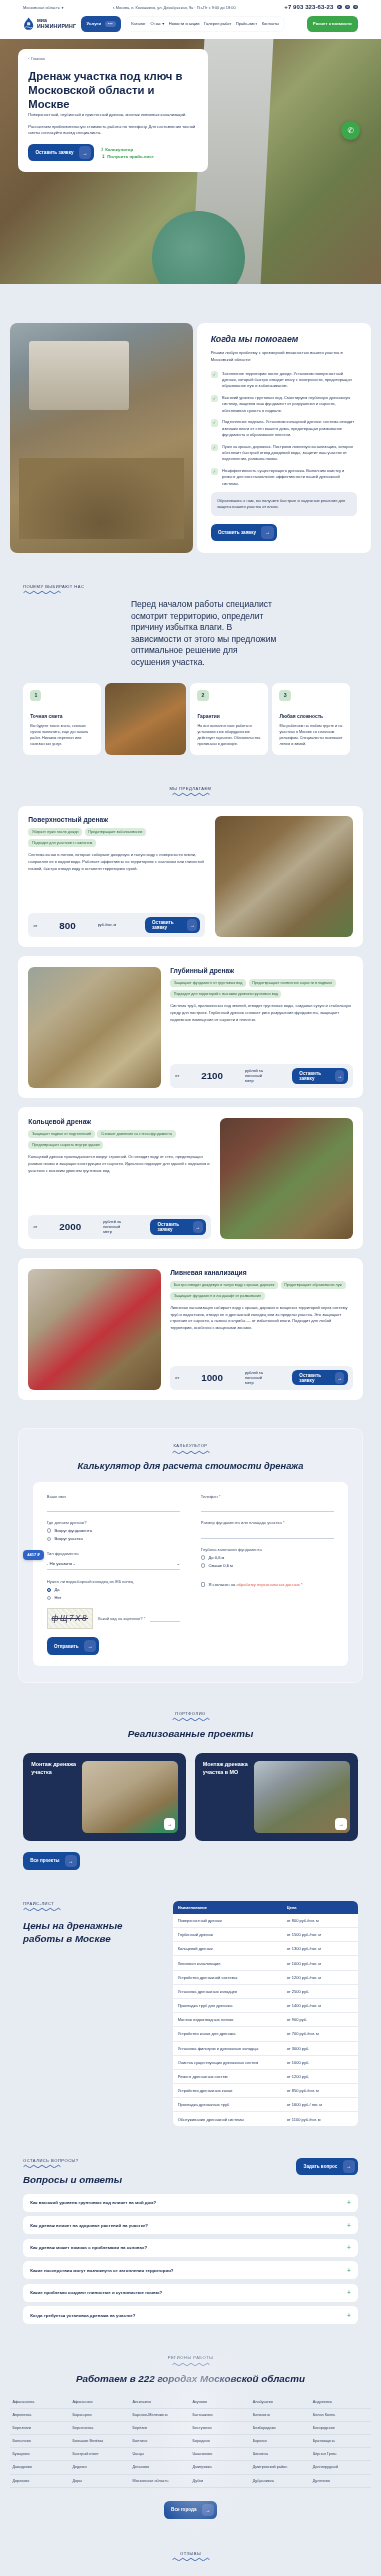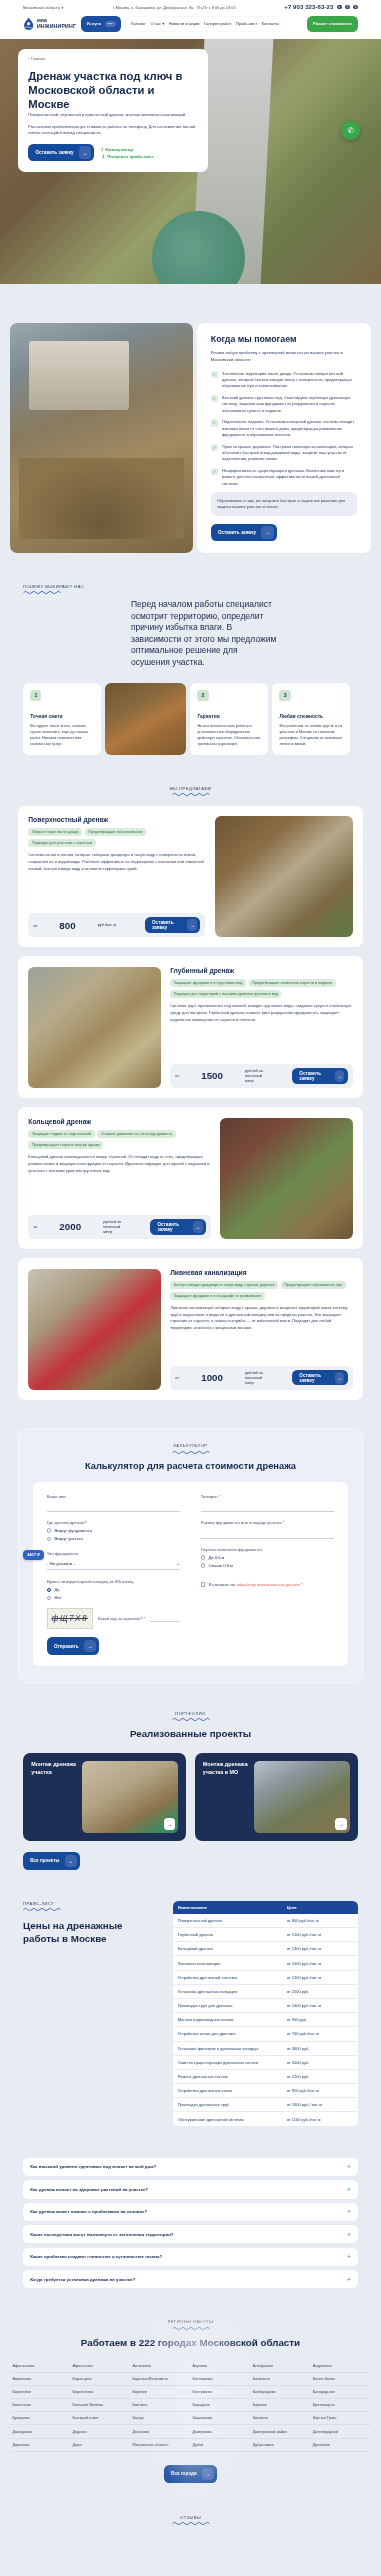--- a/index.html
+++ b/index.html
@@ -31,21 +31,21 @@
   .btn-primary .sq { background:#3c63ad; width:12.4px; height:12.4px; border-radius:4.1px; display:flex; align-items:center; justify-content:center; font-size:5.2px; }
   .hero-cta { display:flex; gap:7.2px; align-items:center; margin-top:7.2px; }
   .glink { color:#2f9e44; font-size:4.4px; font-weight:bold; display:flex; gap:2.1px; align-items:center; margin:1.5px 0; }
   .float-phone { position:absolute; right:20.6px; top:82px; width:19.6px; height:19.6px; border-radius:50%; background:#3ba64a; color:#fff; display:flex; align-items:center; justify-content:center; font-size:7.7px; z-index:3; box-shadow:0 1.5px 4.1px rgba(0,0,0,.25); }
   
   .help { display:flex; gap:0; margin-top:39px; }
   .help-photo { width:183px; min-height:196px; border-radius:7.2px; margin-left:10.3px; background:linear-gradient(160deg,#9aa7ad 0%,#7d8a8f 18%,#8a7a5e 40%,#a08a62 60%,#8d7953 80%,#79653f 100%); position:relative; overflow:hidden; }
   .help-photo:before { content:""; position:absolute; left:10%; top:8%; width:55%; height:30%; background:linear-gradient(180deg,#d8d3c8,#b3ab97); border-radius:3.1px; }
   .help-photo:after { content:""; position:absolute; left:5%; bottom:6%; width:90%; height:35%; background:radial-gradient(ellipse at 50% 80%,#6e5a39,#8a744c 70%); }
   .help-panel { background:#fff; border-radius:7.2px; margin-left:4.1px; flex:1; margin-right:10.3px; padding:11.3px 13.4px; }
-  h2 { font-size:8.8px; color:#16284e; }
+  h2 { font-size:8.8px; color:#16284e;font-style:italic; }
   .help-intro { font-size:4.1px; line-height:1.6; margin:6.2px 0 7.2px; color:#2c3e5f; }
   .bullet { display:flex; gap:4.1px; margin-bottom:5.2px; }
   .check { flex:0 0 7.2px; width:7.2px; height:7.2px; border-radius:2.6px; background:#ddeedd; color:#3a9e62; font-size:4.1px; text-align:center; line-height:7.2px; }
   .bullet p { font-size:4px; line-height:1.6; color:#2c3e5f; }
   .note-box { background:#e9edf3; border-radius:5.2px; padding:5.2px 6.2px; font-size:4px; line-height:1.6; color:#2c3e5f; margin:5.2px 0 8.2px; }
   
   .why { margin-top:31px; }
   .label-row { display:flex; font-size:4.1px; letter-spacing:0.5px; color:#2c3e63; }
   .wave { display:block; margin-top:1.5px; }
   .why-head { font-size:8.5px; line-height:1.35; color:#16284e; width:170px; margin:5.2px 0 0 131px; padding:0 23px 0 0; }
@@ -298,21 +298,21 @@
   <div class="svc-txt">
     <h3>Глубинный дренаж</h3>
     <div class="tags">
       <span class="tag">Защищает фундамент от грунтовых вод</span>
       <span class="tag">Предотвращает появление сырости в подвале</span>
       <span class="tag">Подходит для территорий с высоким уровнем грунтовых вод</span>
     </div>
     <p class="desc">Система труб, проложенных под землей, отводит грунтовые воды, создавая сухую и стабильную среду для построек. Глубинный дренаж снижает риск разрушения фундамента, защищает подземные помещения от сырости и плесени.</p>
     <div class="price-box">
       <span class="from">от</span>
-      <span class="val">1500</span>
+      <span class="val">2100</span>
       <span class="suf">рублей за погонный метр</span>
       <div class="btn-primary" style="height:15.5px;">
           <span>Оставить заявку</span>
           <span class="sq">→</span>
         </div>
     </div>
   </div>
 </div>
 
 <div class="svc-card">
@@ -533,20 +533,35 @@
         <span class="pc2">от 1600 руб./ пог. м</span>
       </div>
     <div class="prow">
         <span class="pc1">Обслуживание дренажной системы</span>
         <span class="pc2">от 1100 руб./пог. м</span>
       </div>
   </div>
 </div>
 
 <div class="faq">
+  <div class="faq-top">
+    <div>
+      <div class="label-row">
+          <span>ОСТАЛИСЬ ВОПРОСЫ?</span>
+        </div>
+      <svg class="wave" width="38" height="4.1" viewBox="0 0 74 8">
+          <path d="M1 5 q4 -5 8 0 t8 0 t8 0 t8 0 t8 0 t8 0 t8 0 t8 0 t8 0" stroke="#1d4f9e" fill="none" stroke-width="1.5"></path>
+        </svg>
+      <h2>Вопросы и ответы</h2>
+    </div>
+    <div class="btn-primary">
+        <span>Задать вопрос</span>
+        <span class="sq">→</span>
+      </div>
+  </div>
   <div style="margin-top:8.2px;">
     <div class="qrow">
         <span>Как высокий уровень грунтовых вод влияет на мой дом?</span>
         <span class="plus">+</span>
       </div>
     <div class="qrow">
         <span>Как дренаж влияет на здоровье растений на участке?</span>
         <span class="plus">+</span>
       </div>
     <div class="qrow">

